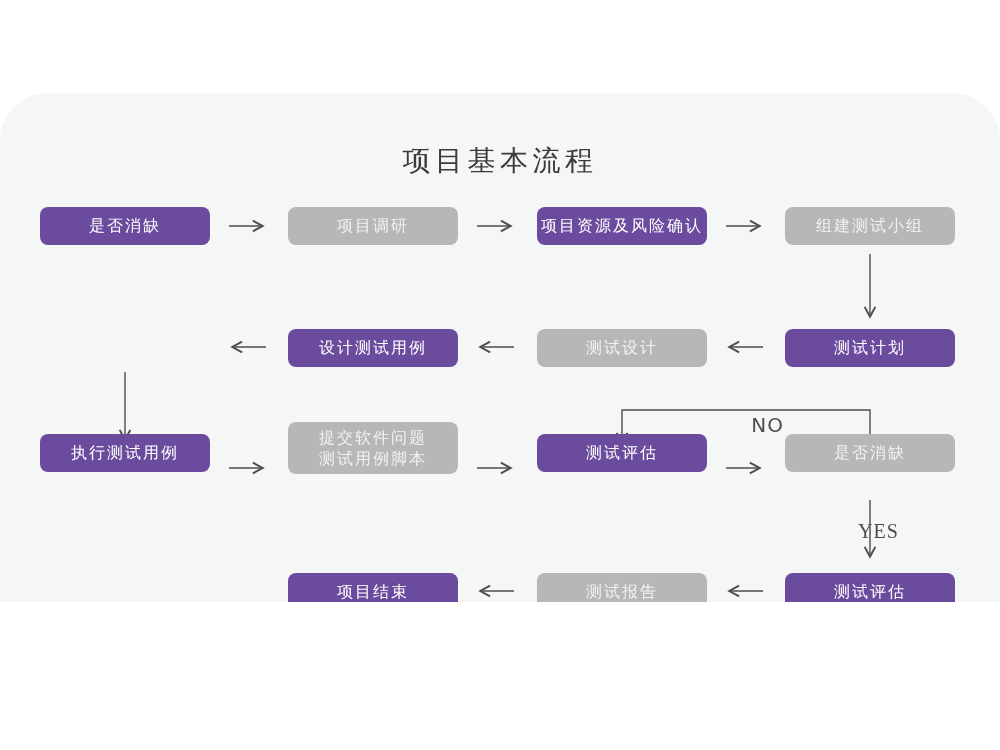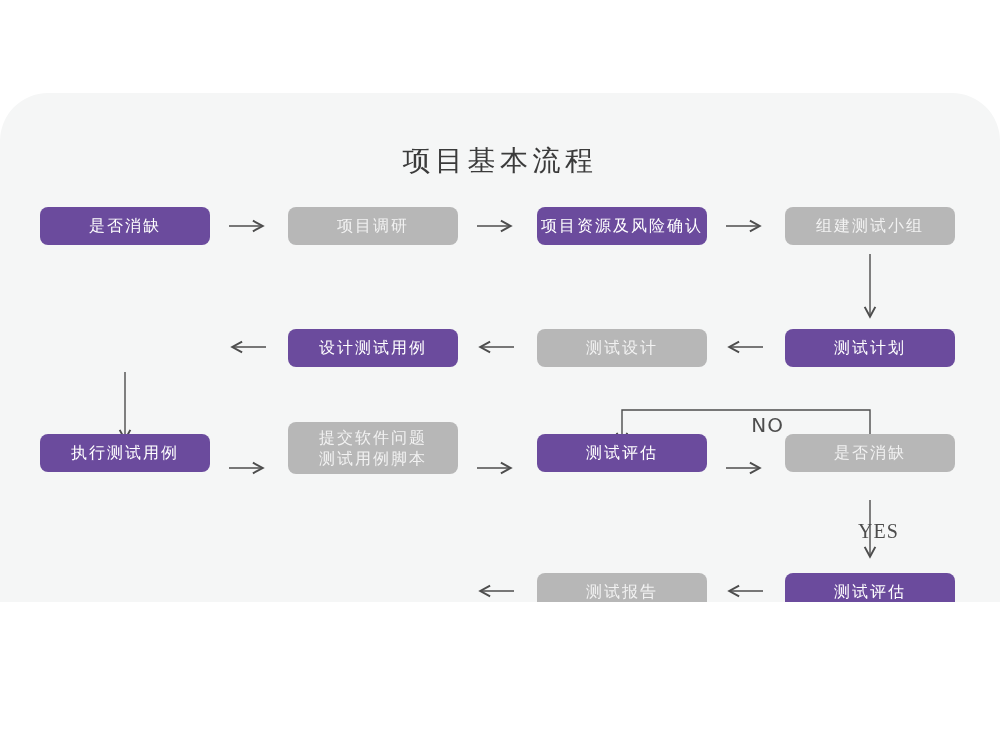--- a/index.html
+++ b/index.html
@@ -77,18 +77,19 @@
   <div class="node purple r2 c4">测试计划</div>
 
   <div class="node purple r3 c1">执行测试用例</div>
   <div class="node gray tall c2">
     <span>提交软件问题</span>
     <span>测试用例脚本</span>
   </div>
   <div class="node purple r3 c3">测试评估</div>
   <div class="node gray r3 c4">是否消缺</div>
 
+  <div class="node purple r4 c2">项目结束</div>
   <div class="node gray r4 c3">测试报告</div>
   <div class="node purple r4 c4">测试评估</div>
 
   <div class="branch-label label-no">NO</div>
   <div class="branch-label label-yes">YES</div>
 </div>
 
 </body></html>

